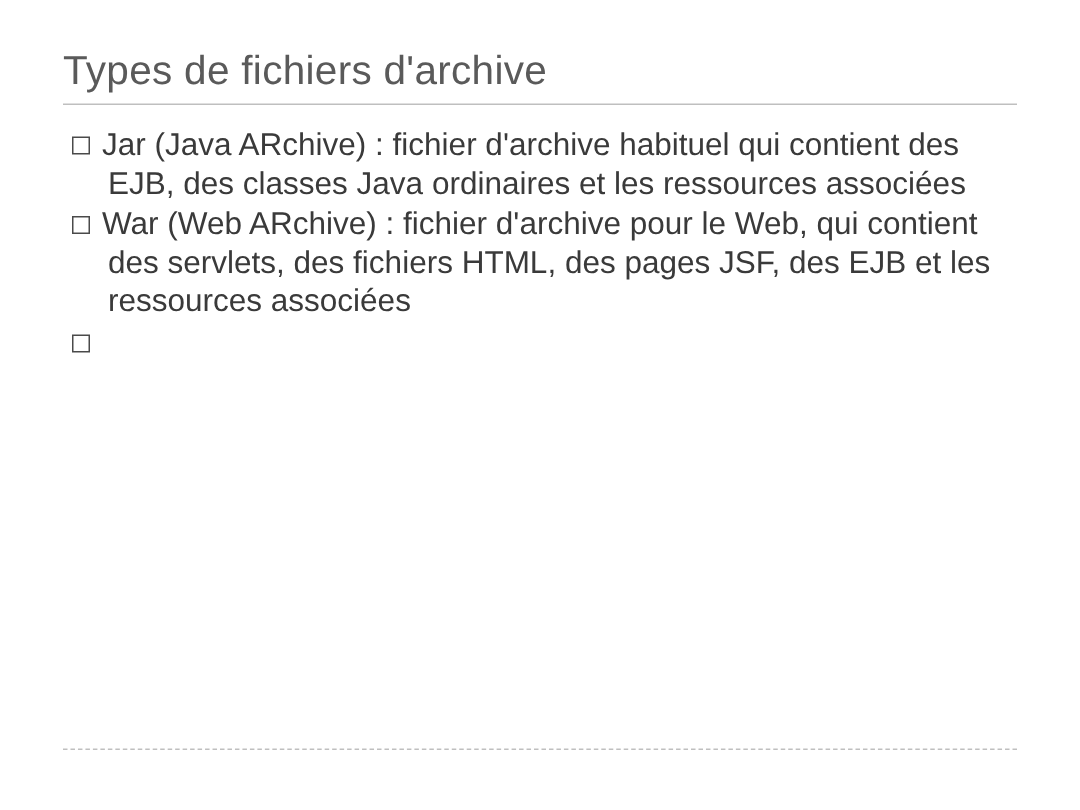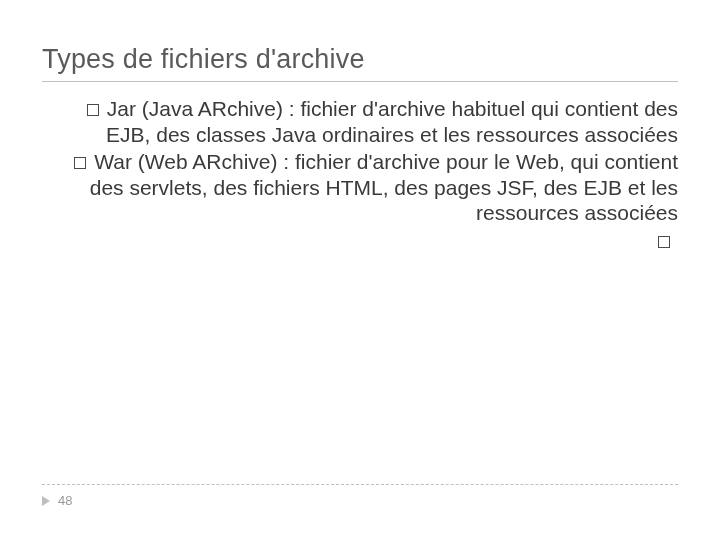--- a/index.html
+++ b/index.html
@@ -16,38 +16,37 @@
     position: relative;
     width: 720px;
     height: 540px;
     box-sizing: border-box;
     padding: 28px 42px 0 42px;
   }
   .title {
     font-size: 27px;
     font-weight: 400;
     color: #5a5a5a;
-    margin: 16px 0 6px 0;
+    margin: 4px 0 6px 0;
     letter-spacing: 0.2px;
   }
   .title-rule {
     border: none;
     border-top: 1px solid #bfbfbf;
     margin: 0 0 14px 0;
   }
   .body {
     font-size: 21px;
     line-height: 1.22;
     color: #3a3a3a;
   }
   .item {
     margin: 0 0 2px 0;
     padding-left: 30px;
     text-indent: -24px;
-    text-align: right;
   }
   .bullet-box {
     display: inline-block;
     width: 12px;
     height: 12px;
     border: 1.5px solid #4a4a4a;
     box-sizing: border-box;
     margin-right: 8px;
     position: relative;
     top: 0px;
@@ -87,18 +86,14 @@
 <div class="slide">
   <h1 class="title">Types de fichiers d'archive</h1>
   <hr class="title-rule">
   <div class="body">
     <p class="item"><span class="bullet-box"></span><span>Jar (Java ARchive) : fichier d'archive habituel qui contient des EJB, des classes Java ordinaires et les ressources associées</span></p>
     <p class="item"><span class="bullet-box"></span><span>War (Web ARchive) : fichier d'archive pour le Web, qui contient des servlets, des fichiers HTML, des pages JSF, des EJB et les ressources associées</span></p>
     <p class="item"><span class="bullet-box"></span></p>
   </div>
   <div class="footer">
     <hr class="footer-rule">
-    <div class="footer-row">
-      <div class="arrow"></div>
-      <span class="page-num">48</span>
-    </div>
   </div>
 </div>
 
 </body></html>

